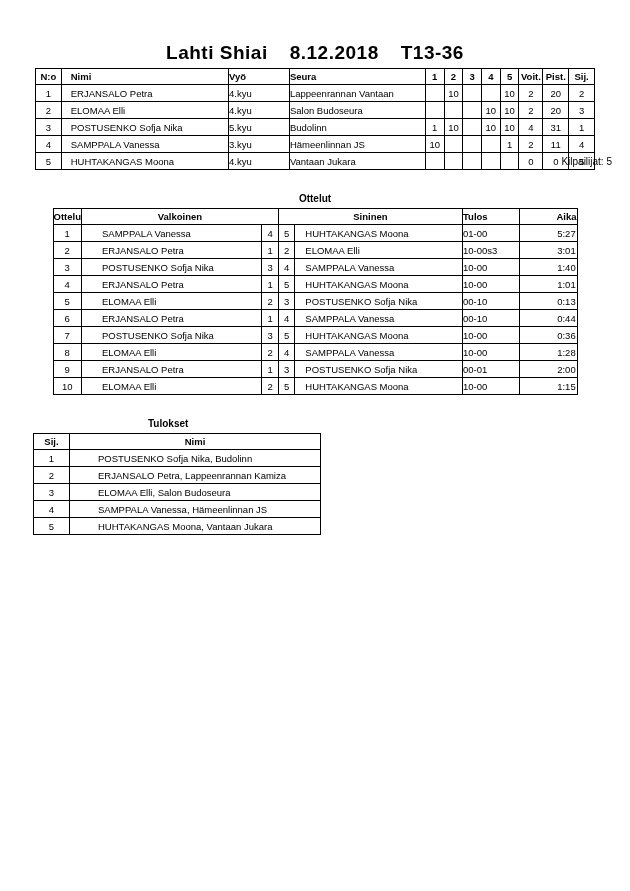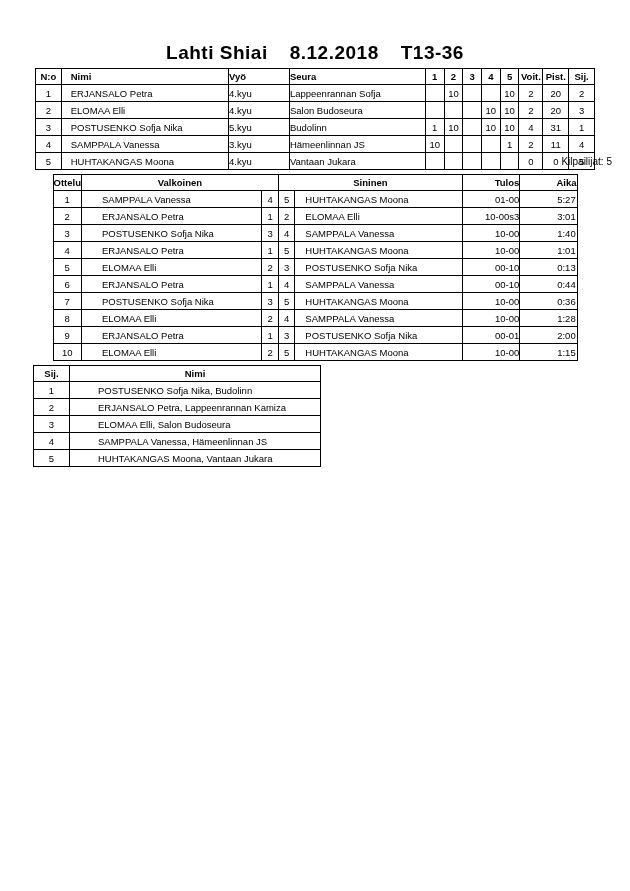--- a/index.html
+++ b/index.html
@@ -104,21 +104,21 @@
   #matches-table th.m-num { width: 26px; text-align: center; }
   #matches-table td.m-white,
   #matches-table th.m-white { width: 194px; text-align: left; padding-left: 20px; }
   #matches-table th.m-white { text-align: center; padding-left: 0; }
   #matches-table td.m-sw,
   #matches-table td.m-sb { width: 18px; text-align: center; }
   #matches-table td.m-blue,
   #matches-table th.m-blue { width: 180px; text-align: left; padding-left: 10px; }
   #matches-table th.m-blue { text-align: center; padding-left: 0; }
   #matches-table td.m-res,
-  #matches-table th.m-res { width: 62px; text-align: right; }
+  #matches-table th.m-res { width: 62px; text-align: left; }
   #matches-table td.m-time,
   #matches-table th.m-time { width: 47px; text-align: center; padding-left: 36px; }
 
   
   .results-label {
     font-size: 10px;
     font-weight: bold;
     margin-top: 23px;
     margin-left: 148px;
   }
@@ -163,21 +163,21 @@
           <th class="c-voit">Voit.</th>
           <th class="c-pist">Pist.</th>
           <th class="c-sij">Sij.</th>
         </tr>
       </thead>
       <tbody>
         <tr>
           <td class="c-num">1</td>
           <td class="c-name">ERJANSALO Petra</td>
           <td class="c-belt">4.kyu</td>
-          <td class="c-club">Lappeenrannan Sofja</td>
+          <td class="c-club">Lappeenrannan Vantaan</td>
           <td class="c-r"></td>
           <td class="c-r">10</td>
           <td class="c-r"></td>
           <td class="c-r"></td>
           <td class="c-r">10</td>
           <td class="c-voit">2</td>
           <td class="c-pist">20</td>
           <td class="c-sij">2</td>
         </tr>
         <tr>
@@ -233,20 +233,21 @@
           <td class="c-r"></td>
           <td class="c-r"></td>
           <td class="c-voit">0</td>
           <td class="c-pist">0</td>
           <td class="c-sij">5</td>
         </tr>
       </tbody>
     </table>
   </div>
 
+  <div class="matches-label">Ottelut</div>
 
   <div class="tbl-wrap">
     <table id="matches-table">
       <thead>
         <tr>
           <th class="m-num">Ottelu</th>
           <th class="m-white" colspan="2">Valkoinen</th>
           <th class="m-blue" colspan="2">Sininen</th>
           <th class="m-res">Tulos</th>
           <th class="m-time">Aika</th>
@@ -341,20 +342,21 @@
           <td class="m-sb">5</td>
           <td class="m-blue">HUHTAKANGAS Moona</td>
           <td class="m-res">10-00</td>
           <td class="m-time">1:15</td>
         </tr>
       </tbody>
     </table>
   </div>
 
   <div class="left-block">
+    <div class="results-label">Tulokset</div>
     <table id="results-table">
       <thead>
         <tr>
           <th class="r-sij">Sij.</th>
           <th class="r-name">Nimi</th>
         </tr>
       </thead>
       <tbody>
         <tr>
           <td class="r-sij">1</td>

